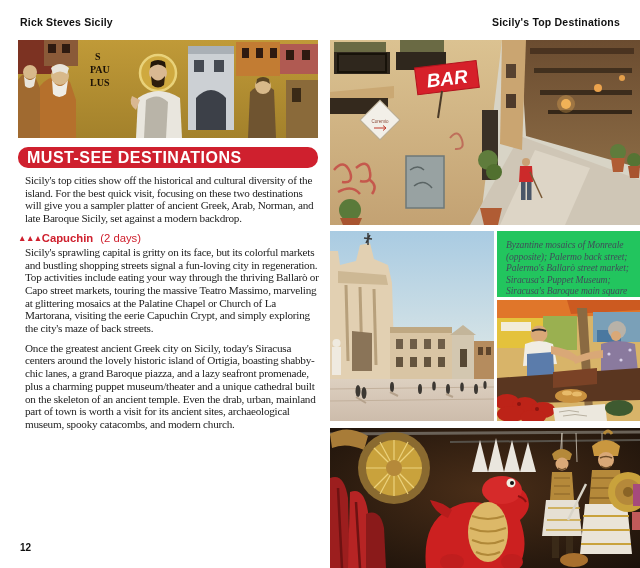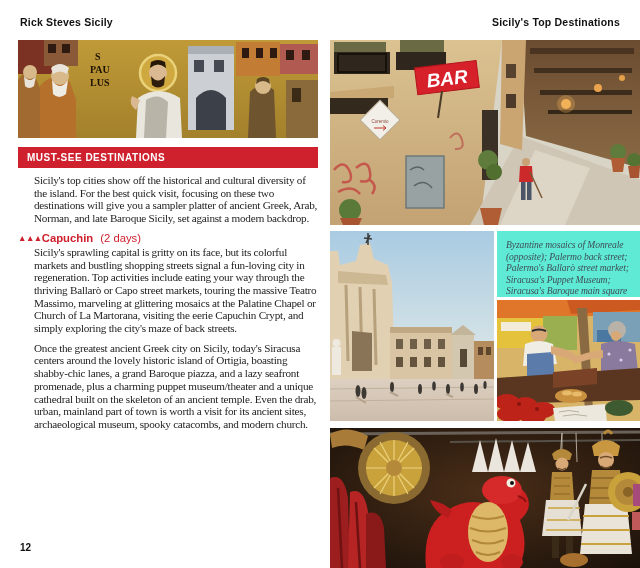--- a/index.html
+++ b/index.html
@@ -15,35 +15,35 @@
   .photo { position:absolute; overflow:hidden; }
   .photo svg { display:block; width:100%; height:100%; }
 
   .ph-mosaic { left:18px;  top:40px;  width:300px; height:98px; }
   .ph-street { left:330px; top:40px;  width:310px; height:185px; }
   .ph-piazza { left:330px; top:231px; width:164px; height:190px; }
   .ph-market { left:497px; top:300px; width:143px; height:121px; }
   .ph-puppet { left:330px; top:428px; width:310px; height:140px; }
 
   .banner { position:absolute; left:18px; top:147px; width:300px; height:21px;
-            background:#cf202e; color:#fff; font-size:10px; font-weight:bold;
-            letter-spacing:.5px; line-height:21px; padding-left:9px; }
+            background:#cf202e; color:#fff; font-size:16px; font-weight:bold;
+            letter-spacing:.5px; line-height:21px; padding-left:9px;border-radius:10px; }
 
   .textcol { position:absolute; left:18px; top:174px; width:301px; color:#232323;
              font-family:"Liberation Serif", serif; font-size:11.2px;
              line-height:12.7px; letter-spacing:-0.25px; }
-  .textcol p { margin:0 0 7px 16px; }
+  .textcol p { margin:0 0 7px 7px; }
   .sec-head { font-family:"Liberation Sans", sans-serif; color:#cf202e;
               font-size:11.3px; font-weight:bold; letter-spacing:0;
               margin:3px 0 1px 0; line-height:13px; }
   .sec-head .tri { font-size:8.5px; letter-spacing:-0.5px; vertical-align:1px; }
   .sec-head .dur { font-weight:normal; margin-left:7px; }
 
   .caption { position:absolute; left:497px; top:231px; width:143px; height:66px;
-             background:#5eead4; color:#3f4e59;
+             background:#22c55e; color:#3f4e59;
              font-family:"Liberation Serif", serif; font-style:italic;
              font-size:9.6px; line-height:11.6px; letter-spacing:-0.1px;
              padding:8px 5px 0 9px; }
 
   .pagenum { position:absolute; left:20px; top:542px; font-size:10px; font-weight:bold;
              color:#111; }
 </style>
 </head>
 <body>
 

